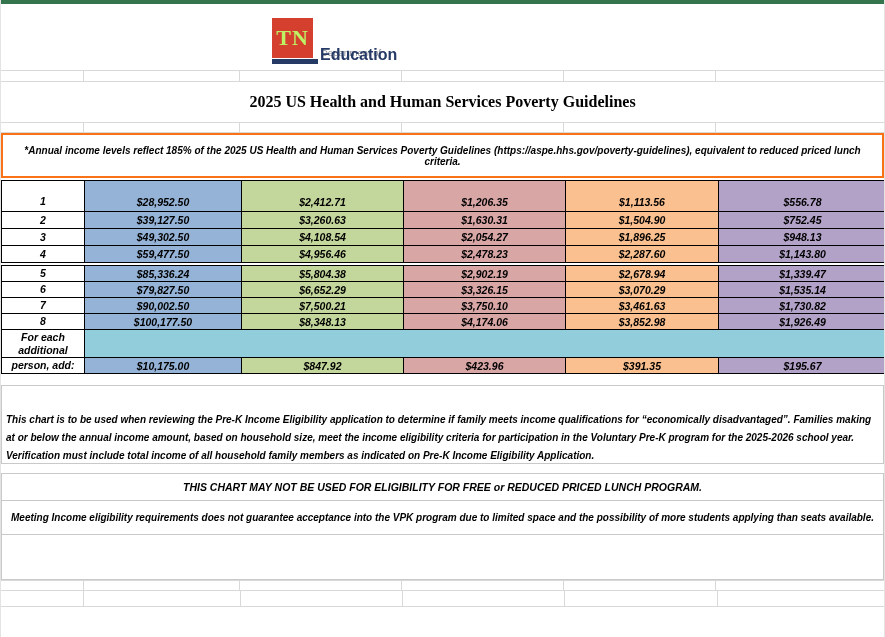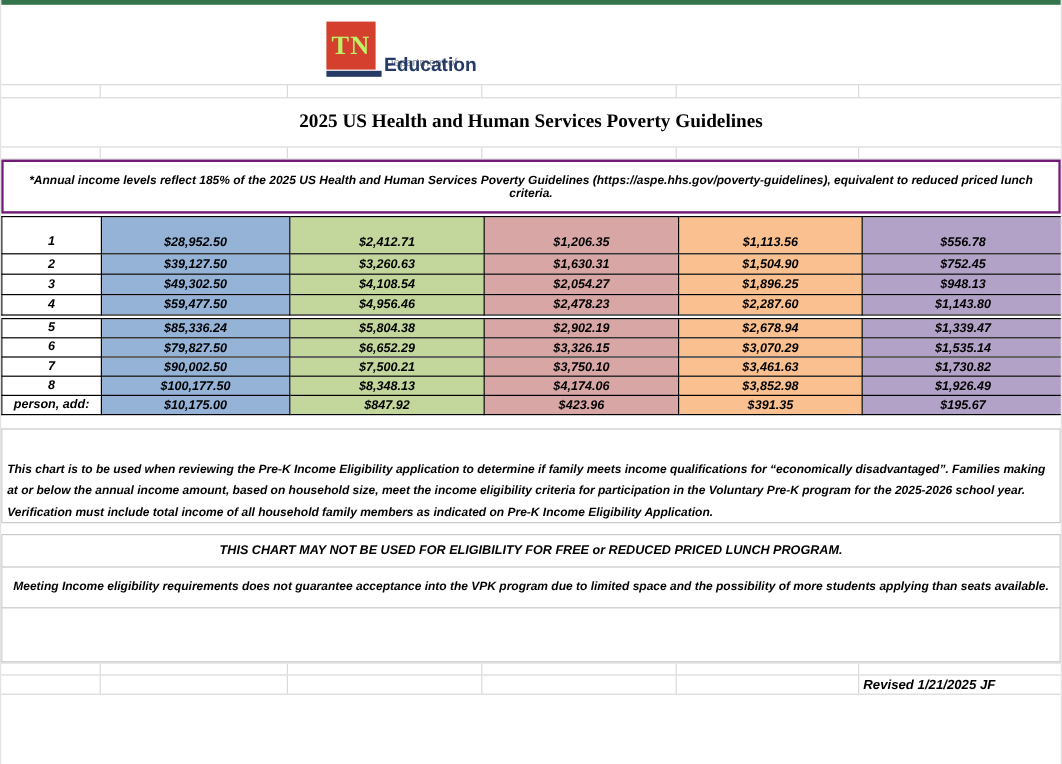--- a/index.html
+++ b/index.html
@@ -22,21 +22,21 @@
   
   .gridrow { display: flex; height: 12px; border-top: 1px solid #D9D9D9; border-bottom: 1px solid #D9D9D9; }
   .gridrow.noheight { height: 11px; }
   .gridrow > div { border-right: 1px solid #D9D9D9; height: 100%; }
   .gw1 { width: 83px; } .gw2 { width: 157px; } .gw3 { width: 162px; }
   .gw4 { width: 162px; } .gw5 { width: 153px; } .gw6 { width: 168px; border-right: none !important; }
 
   .title-row { height: 40px; display: flex; align-items: center; justify-content: center;
                font-family: "Liberation Serif", serif; font-weight: bold; font-size: 16px; }
 
-  .note-box { height: 45px; border: 2px solid #701a75; display: flex; align-items: center; justify-content: center;
+  .note-box { height: 45px; border: 2px solid #f97316; display: flex; align-items: center; justify-content: center;
               text-align: center; font-size: 10px; font-weight: bold; font-style: italic; padding: 0 2px; }
 
   .gap2 { height: 2px; }
 
   table.main { border-collapse: collapse; table-layout: fixed; width: 885px;
                font-size: 10.5px; font-weight: bold; font-style: italic; }
   table.main td { border: 1px solid #000; text-align: center; vertical-align: middle; overflow: hidden; }
   tr.hdr td { height: 19px; }
   tr.row1 td { height: 31px; vertical-align: bottom; padding-bottom: 3px; }
   tr.r17 td { height: 17px; }
@@ -174,20 +174,27 @@
         <td class="c-purple">$1,730.82</td>
       </tr>
       <tr class="r16">
         <td class="lbl">8</td>
         <td class="c-blue">$100,177.50</td>
         <td class="c-green">$8,348.13</td>
         <td class="c-pink">$4,174.06</td>
         <td class="c-orange">$3,852.98</td>
         <td class="c-purple">$1,926.49</td>
       </tr>
+      <tr class="addband">
+        <td class="lbl">
+          <div>For each</div>
+          <div>additional</div>
+        </td>
+        <td class="c-sky" colspan="5"></td>
+      </tr>
       <tr class="r16">
         <td class="lbl">person, add:</td>
         <td class="c-blue">$10,175.00</td>
         <td class="c-green">$847.92</td>
         <td class="c-pink">$423.96</td>
         <td class="c-orange">$391.35</td>
         <td class="c-purple">$195.67</td>
       </tr>
     </tbody>
   </table>
@@ -212,18 +219,17 @@
       <div class="gw5"></div>
       <div class="gw6"></div>
   </div>
 
   <div class="revised-row">
     <div class="gw1"></div>
       <div class="gw2"></div>
       <div class="gw3"></div>
       <div class="gw4"></div>
       <div class="gw5"></div>
-    <div class="gw6 revised-cell">Revised 1/21/2025 JF</div>
   </div>
 
   <div class="bottom-strip"></div>
 
 </div>
 
 </body></html>

